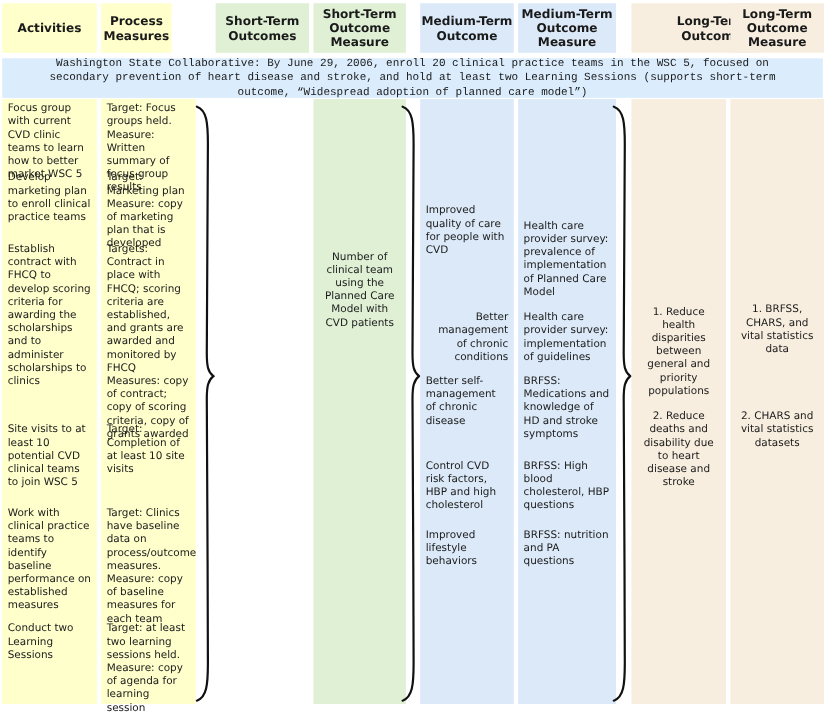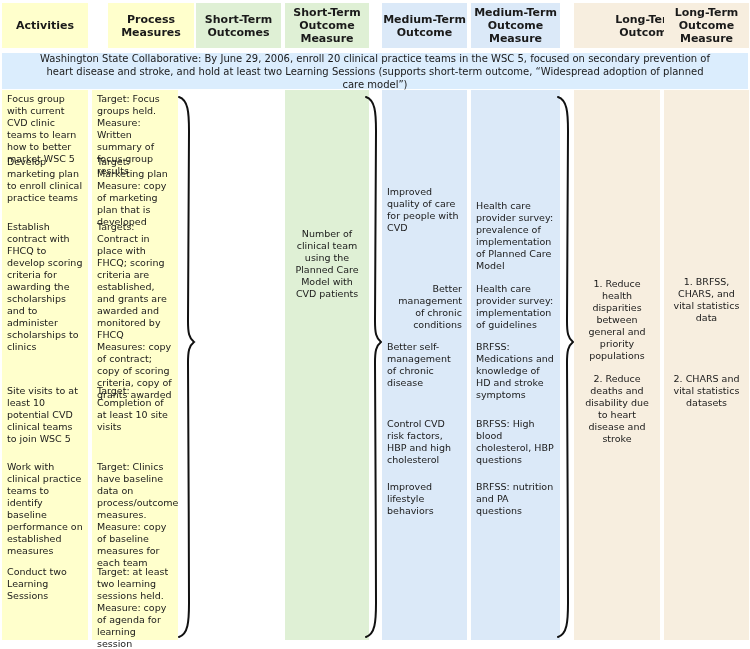--- a/index.html
+++ b/index.html
@@ -19,21 +19,21 @@
   .hdr.yellow, .col.yellow{background:var(--activities,#FFFFCC);}
   .hdr.green,  .col.green {background:var(--short-term,#DFF0D5);}
   .hdr.blue,   .col.blue  {background:var(--medium-term,#DBE9F8);}
   .hdr.tan,    .col.tan   {background:var(--long-term,#F7EEDF);}
 
   #banner{
     position:absolute;left:2px;top:53px;width:746px;height:36px;
     background:var(--banner,#DBEDFD);
     display:flex;align-items:center;justify-content:center;
     box-sizing:border-box;padding:16px 36px;
-    text-align:center;font-size:10px;line-height:13px;
+    text-align:center;font-size:10px;line-height:13px;font-family:Liberation Mono, monospace;
   }
 
   .col{position:absolute;top:90px;height:550px;}
   .item{
     position:absolute;left:5px;right:5px;
     font-size:9.5px;line-height:12px;
     white-space:pre-line;
   }
   .col.center .item{text-align:center;}
 
@@ -49,21 +49,21 @@
   #col5{left:471px;width:89px;}
   #col6{left:574px;width:86px;}
   #col7{left:664px;width:85px;}
 </style>
 </head>
 <body>
 
 <div id="canvas">
 
   <div class="hdr yellow" style="left:2px;width:86px;">Activities</div>
-  <div class="hdr yellow" style="left:92px;width:86px;margin-left:16px;">Process Measures</div>
+  <div class="hdr yellow" style="left:92px;width:64px;">Process Measures</div>
   <div class="hdr green" style="left:196px;width:85px;text-align:center;">Short-Term Outcomes</div>
   <div class="hdr green" style="left:285px;width:84px;">Short-Term Outcome Measure</div>
   <div class="hdr blue" style="left:382px;width:85px;">Medium-Term Outcome</div>
   <div class="hdr blue" style="left:471px;width:89px;">Medium-Term Outcome Measure</div>
   <div class="hdr tan" style="left:574px;width:86px;padding-left:30px;">Long-Term Outcome</div>
   <div class="hdr tan" style="left:664px;width:85px;">Long-Term Outcome Measure</div>
 
   <div id="banner">
     <span>Washington State Collaborative: By June 29, 2006, enroll 20 clinical practice teams in the WSC 5, focused on secondary prevention of heart disease and stroke, and hold at least two Learning Sessions (supports short-term outcome, “Widespread adoption of planned care model”)</span>
   </div>

